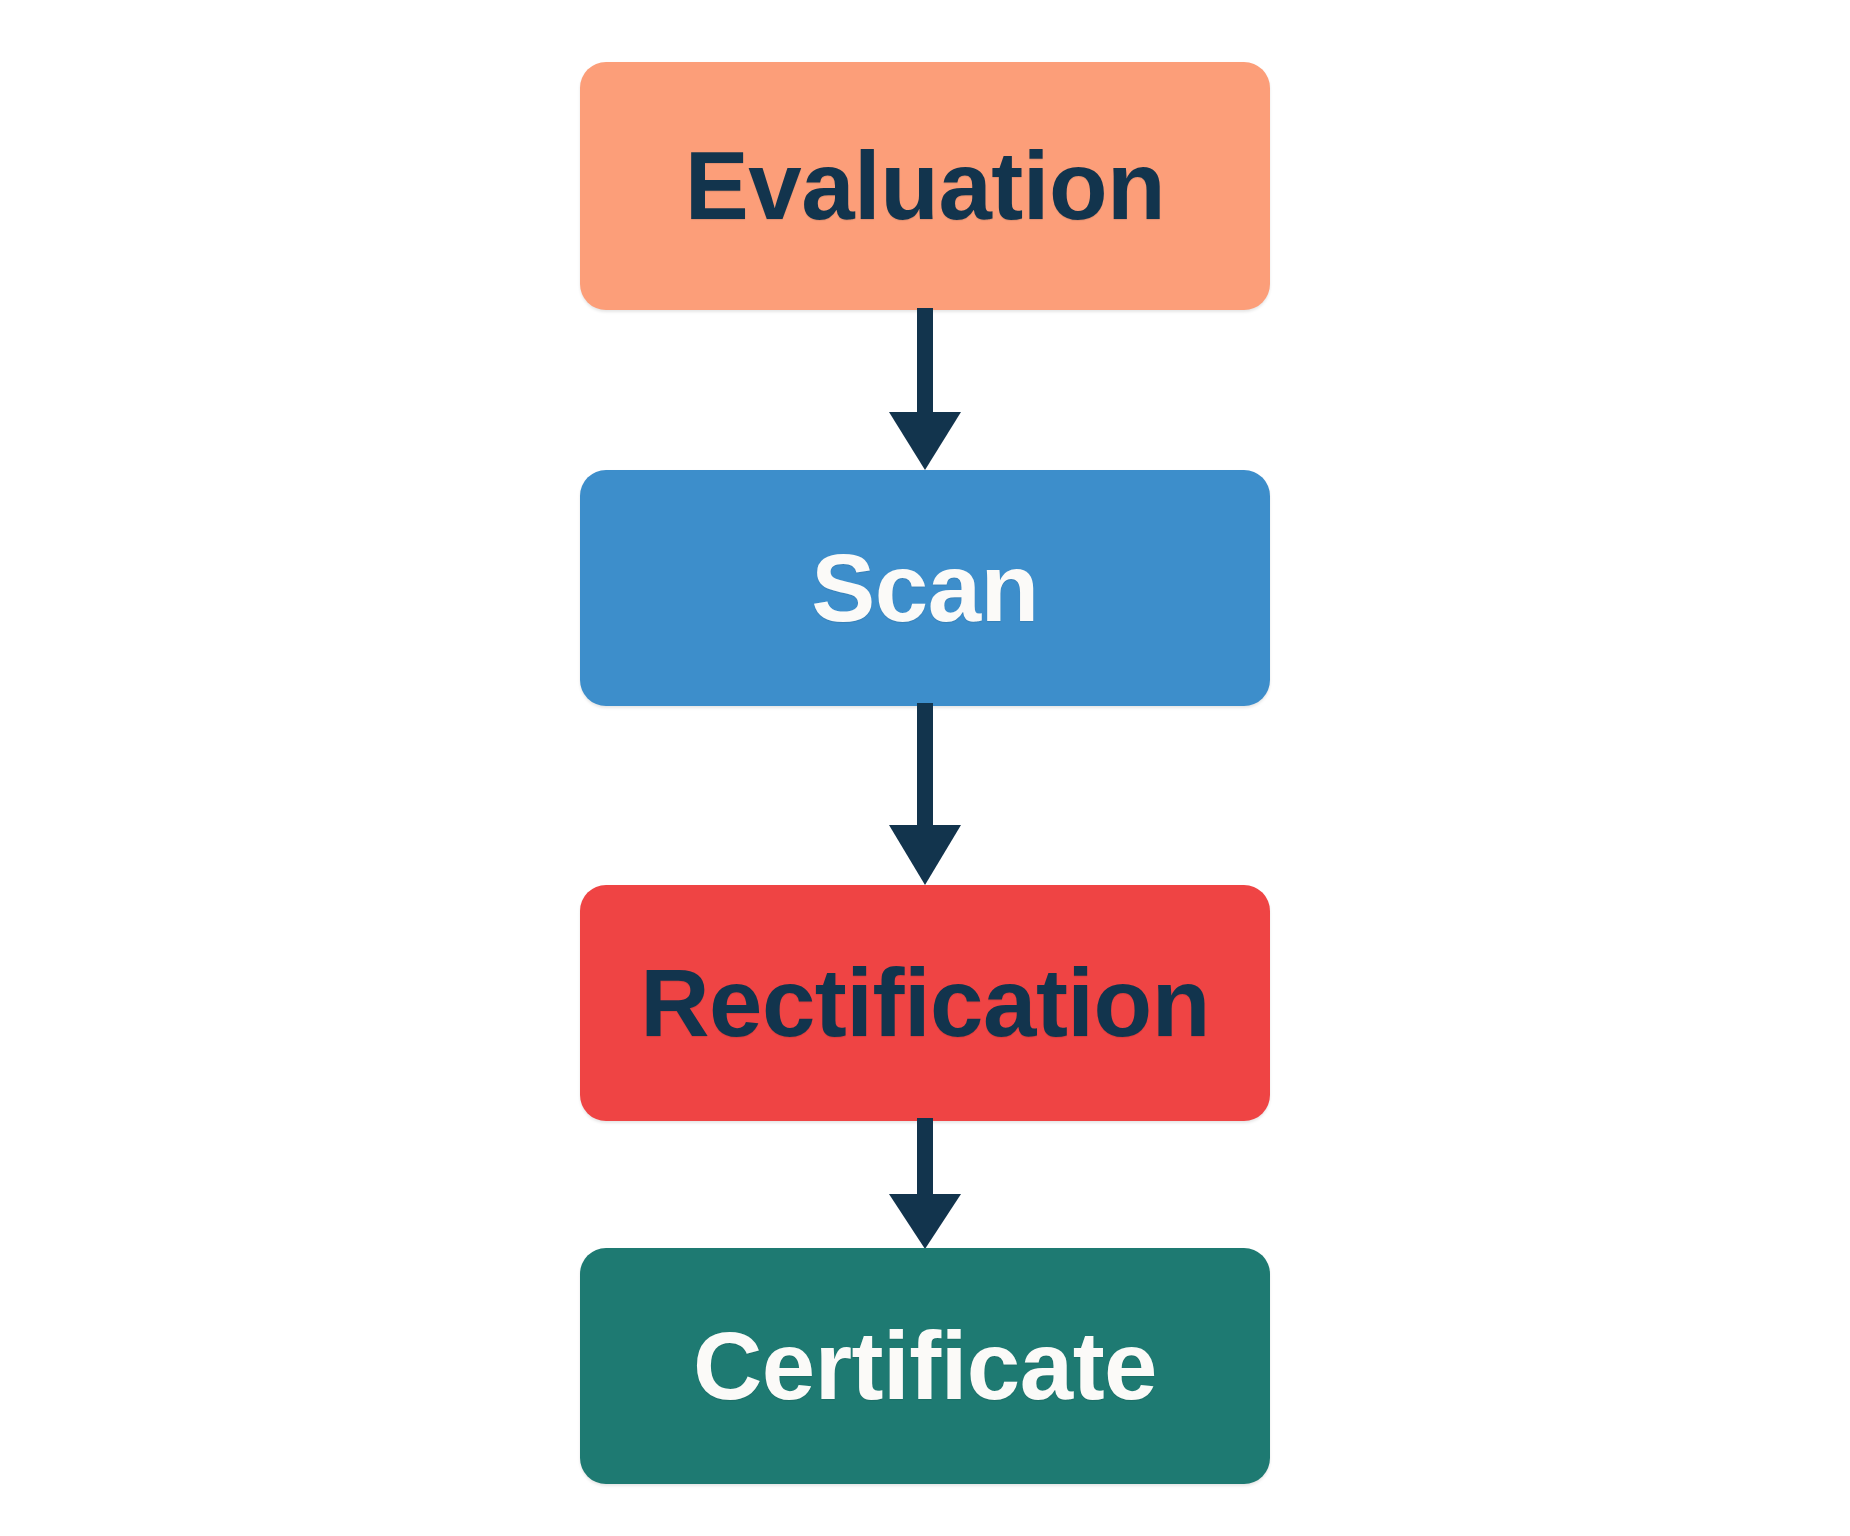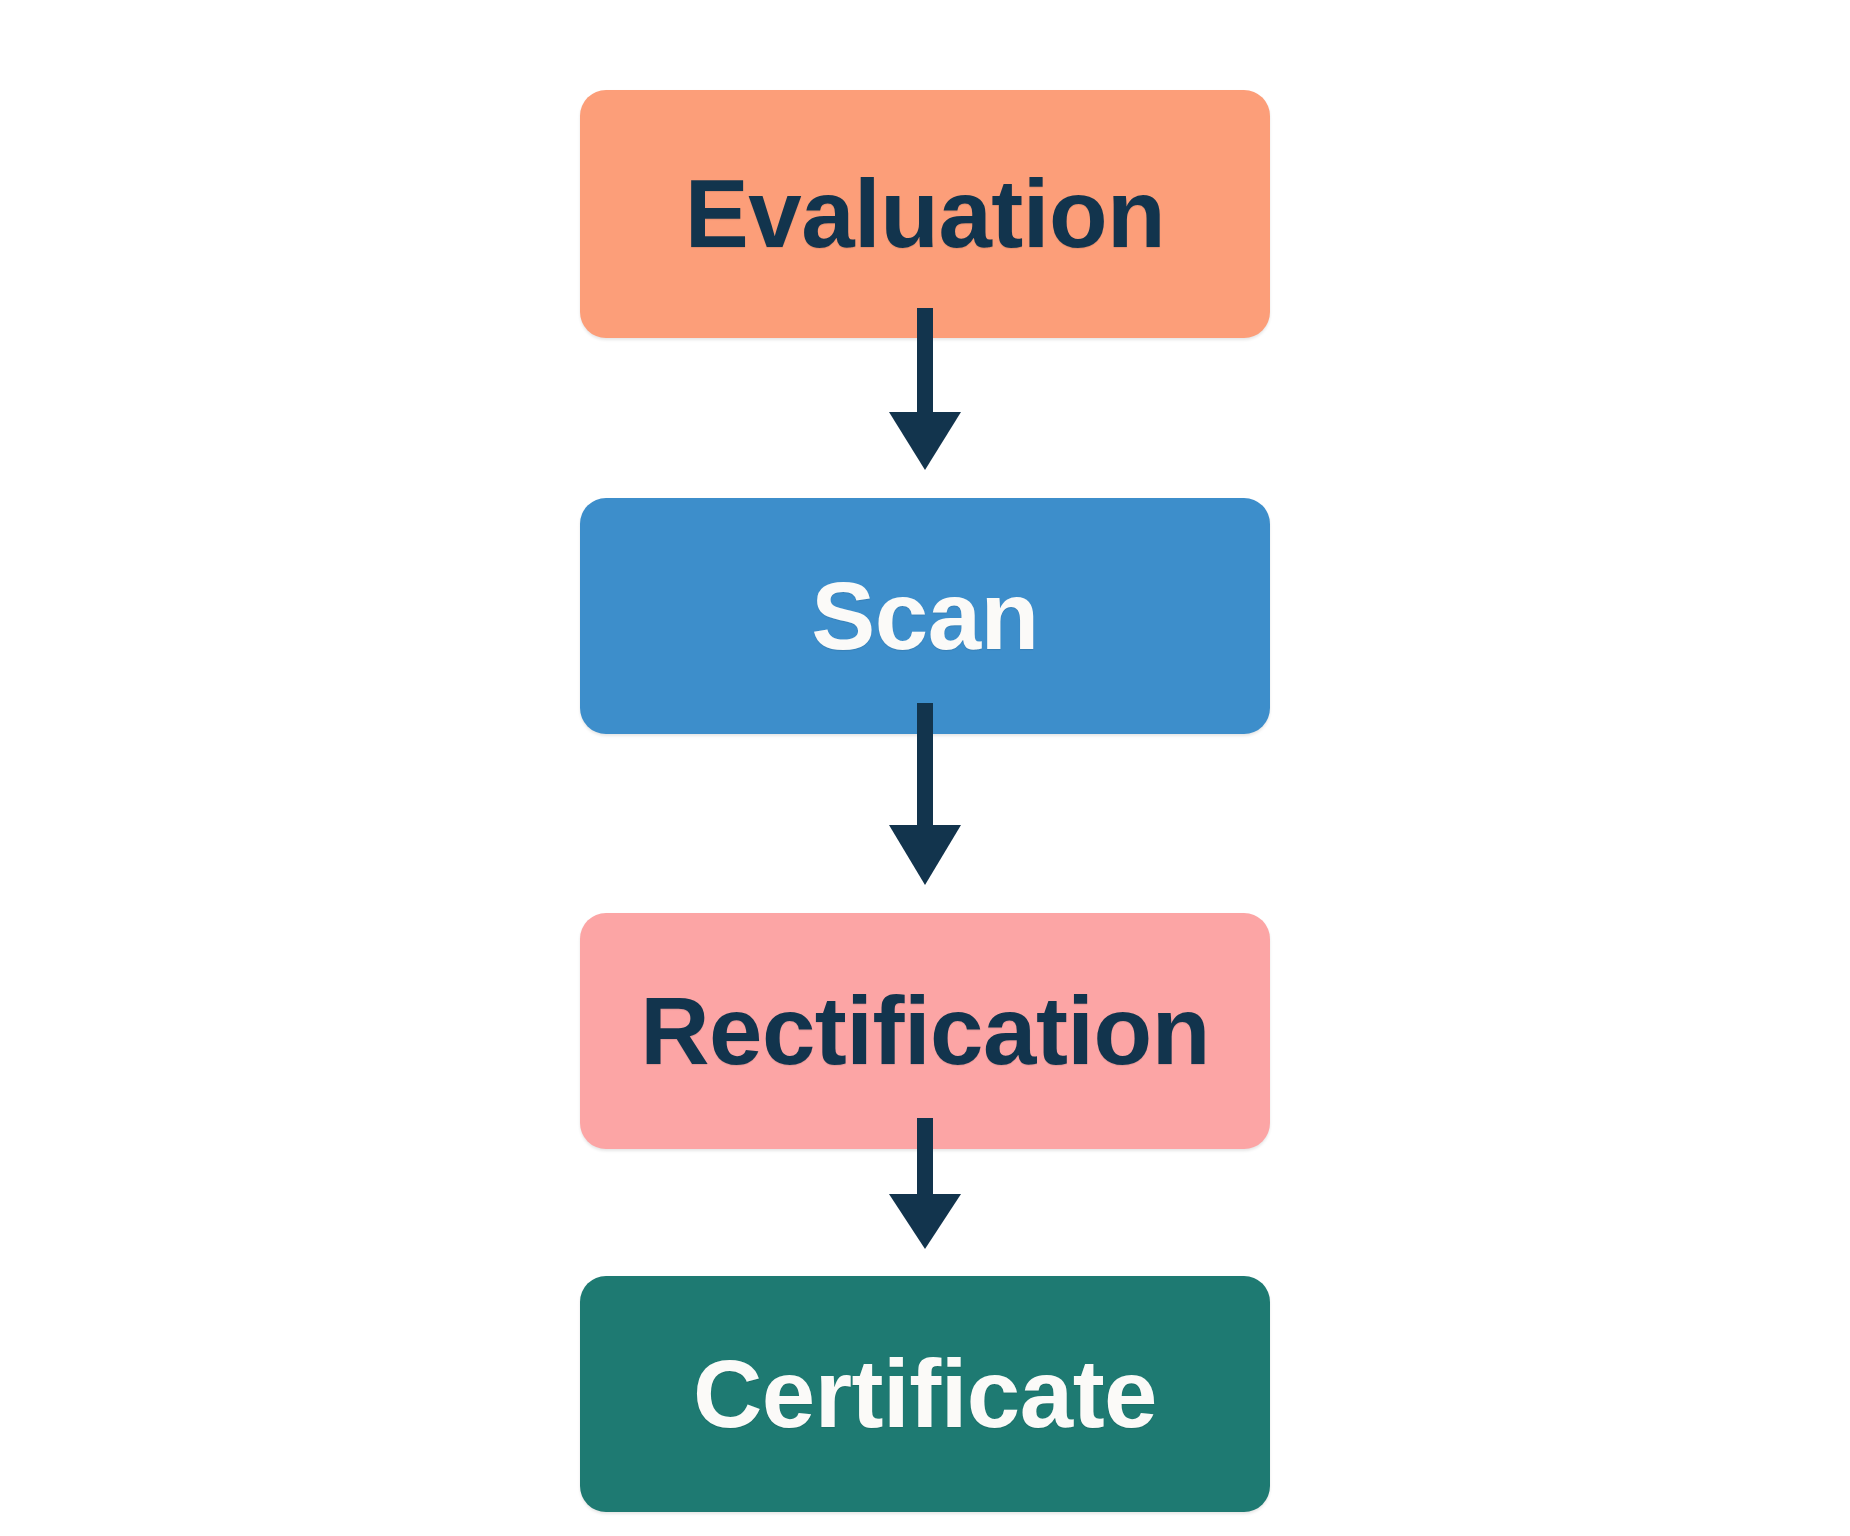--- a/index.html
+++ b/index.html
@@ -34,21 +34,20 @@
   .node {
     position: absolute;
     left: 580px;
     width: 690px;
     border-radius: 26px;
     display: flex;
     align-items: center;
     justify-content: center;
     box-sizing: border-box;
     box-shadow: 0 2px 3px rgba(0,0,0,0.10);
-    margin-top: 28px;
   }
 
   .node-label {
     font-size: 96px;
     font-weight: bold;
     line-height: 1;
     letter-spacing: -0.5px;
     white-space: nowrap;
     text-shadow: 0 1px 1px rgba(0,0,0,0.10);
   }
@@ -120,21 +119,21 @@
 
     <div class="arrow" id="arrow-scan-rectification">
       <svg viewBox="0 0 120 186" preserveAspectRatio="none" aria-hidden="true">
         <g fill="#12344d">
           <rect x="52" y="0" width="16" height="138"></rect>
           <path d="M 24 122 L 96 122 L 60 182 Z"></path>
         </g>
       </svg>
     </div>
 
-    <div class="node" id="node-rectification" style="background:#fca5a5;">
+    <div class="node" id="node-rectification" style="background:#ef4444;">
       <span class="node-label" style="color:#12344d;">Rectification</span>
     </div>
 
     <div class="arrow" id="arrow-rectification-certificate">
       <svg viewBox="0 0 120 134" preserveAspectRatio="none" aria-hidden="true">
         <g fill="#12344d">
           <rect x="52" y="0" width="16" height="92"></rect>
           <path d="M 24 76 L 96 76 L 60 131 Z"></path>
         </g>
       </svg>

